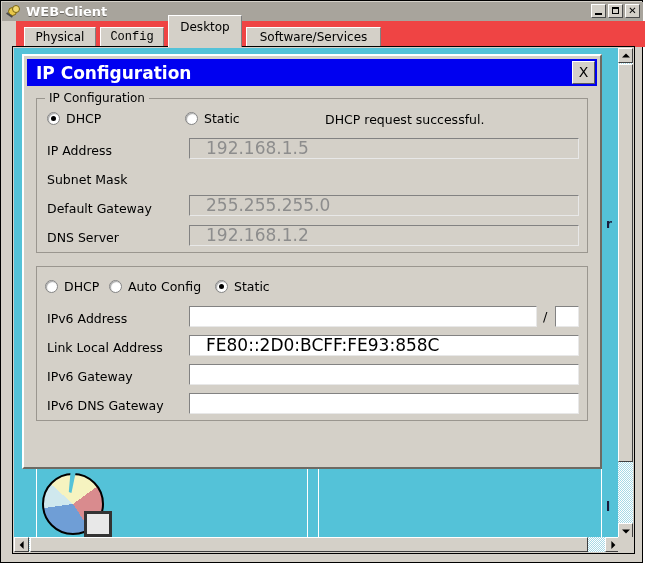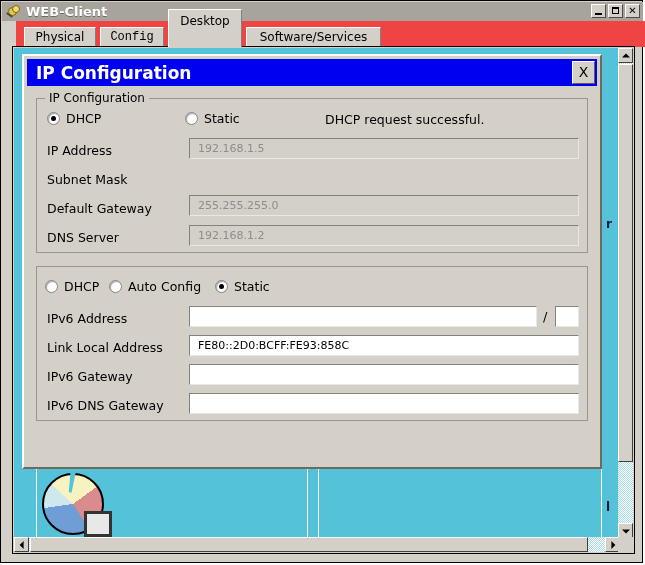--- a/index.html
+++ b/index.html
@@ -135,21 +135,21 @@
     border-right: 1px solid #808080;
     box-sizing: border-box;
     font-size: 12px;
     color: #000;
     text-align: center;
     line-height: 19px;
     padding: 0 9px;
     white-space: nowrap;
   }
   .tab.active {
-    height: 38px;
+    height: 32px;
     line-height: 23px;
     background: #d4d0c8;
     border-top: 1px solid #ffffff;
     z-index: 4;
     font-weight: normal;
   }
 
   
   .content-frame {
     position: absolute;
@@ -372,23 +372,23 @@
     white-space: nowrap;
   }
   .field-input {
     position: absolute;
     box-sizing: border-box;
     background: #ffffff;
     border-top: 1px solid #828282;
     border-left: 1px solid #828282;
     border-right: 1px solid #e8e8e8;
     border-bottom: 1px solid #e8e8e8;
-    font-size: 11px;
-    color: #000;
-    padding-left: 8px;
+    font-size: 17px;
+    color: #000;
+    padding-left: 16px;
     line-height: 19px;
     white-space: nowrap;
     overflow: hidden;
   }
   .field-input.disabled {
     background: #d4d0c8;
     color: #8d8d8d;
   }
   .status-text {
     position: absolute;

